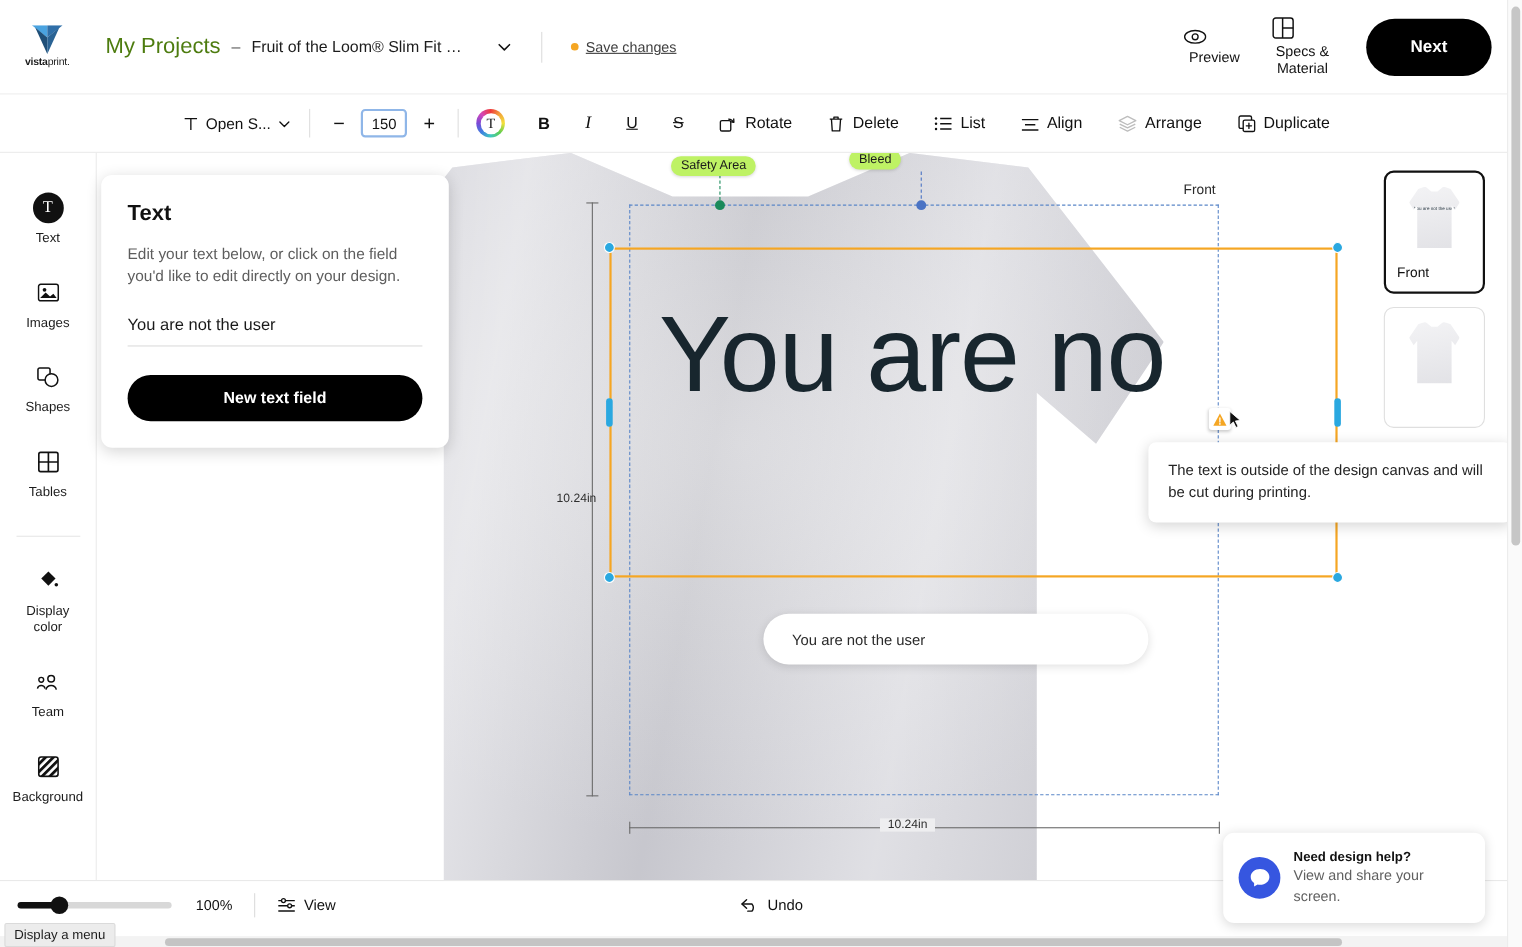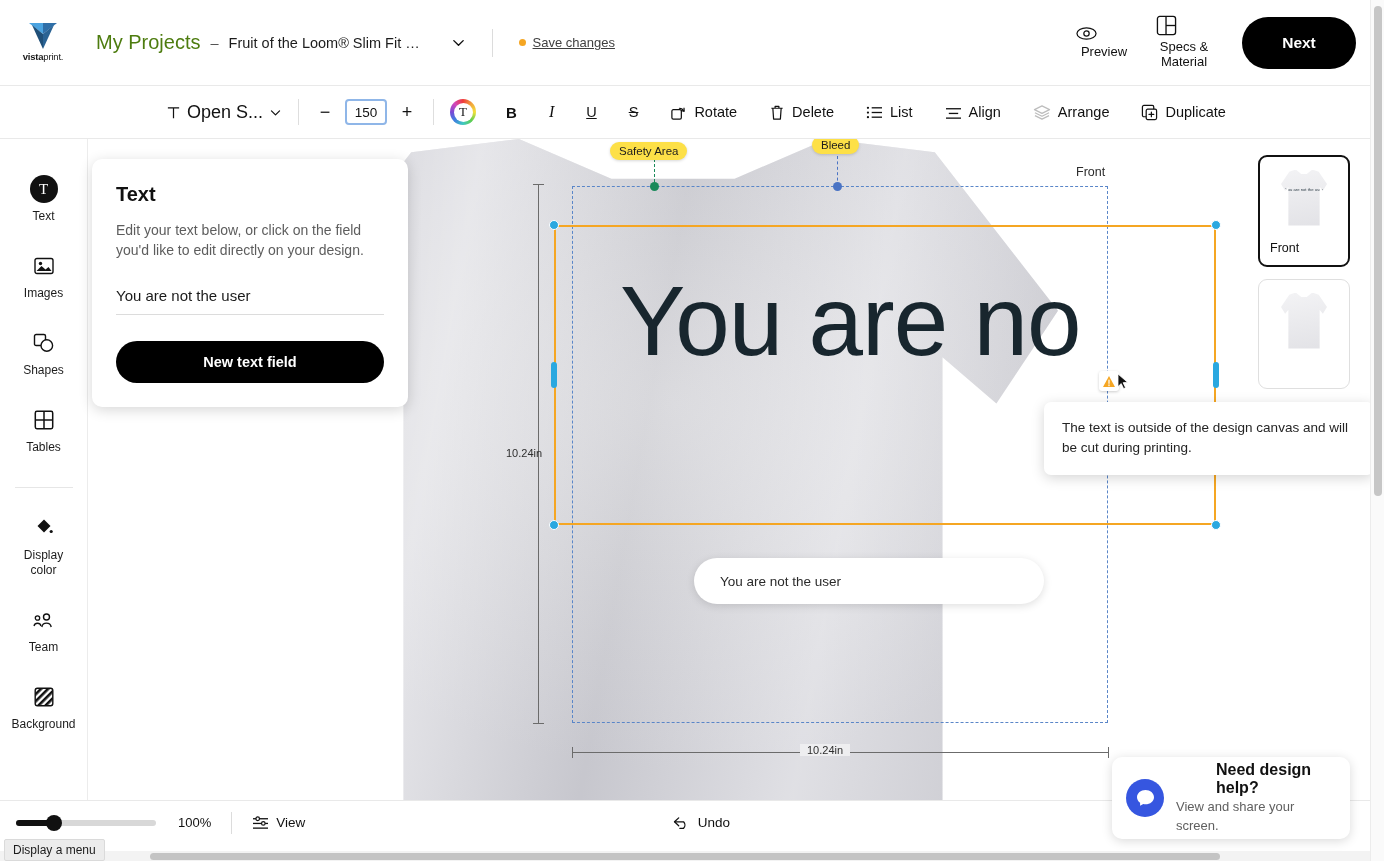--- a/index.html
+++ b/index.html
@@ -56,21 +56,21 @@
   }
 
   
   .toolbar {
     position:absolute; left:0; top:86px; width:1370px; height:53px;
     background:#fff; border-bottom:1px solid #e9e9e9;
     display:flex; align-items:center; padding-left:166px; gap:0;
   }
   .tb-item { display:flex; align-items:center; gap:7px; cursor:pointer; color:#111; font-size:14px; }
   .tb-font { gap:6px; }
-  .tb-font .fname { font-size:18px; color:#111; max-width:78px; overflow:hidden; white-space:nowrap;}
+  .tb-font .fname { font-size:14px; color:#111; max-width:78px; overflow:hidden; white-space:nowrap;}
   .tb-sep { width:1px; height:26px; background:#dedede; margin:0 16px; }
   .sizebox { display:flex; align-items:center; gap:10px; }
   .sz-btn { width:20px; height:20px; display:flex; align-items:center; justify-content:center;
             font-size:18px; color:#111; background:none; border:none; cursor:pointer; line-height:1;}
   .sz-input {
     width:42px; height:26px; border:2px solid #8fb6e8; border-radius:4px;
     text-align:center; font-size:13.5px; font-family:"Liberation Sans", sans-serif;
     color:#111; outline:none; background:#fff;
   }
   .tb-gap { width:28px; }
@@ -139,35 +139,35 @@
     clip-path: polygon(16% 2%, 30% 0%, 42% 6%, 58% 6%, 70% 0%, 84% 2%, 100% 26%, 92% 40%,
                        85% 33%, 85% 100%, 15% 100%, 15% 33%, 8% 40%, 0% 26%);
     pointer-events:none;
   }
 
   .lbl-front { position:absolute; left:988px; top:26px; font-size:12.5px; color:#2b2b2b; }
 
   .bleedbox { position:absolute; left:484px; top:47px; width:536px; height:537px;
               border:1px dashed #5a86c8; }
   .cal-chip {
-    position:absolute; background:#fde047; border-radius:11px; padding:3px 9px;
+    position:absolute; background:#bef264; border-radius:11px; padding:3px 9px;
     font-size:11.5px; color:#1c1c1c; box-shadow:0 1px 3px rgba(0,0,0,.16); white-space:nowrap;
   }
   .cal-line { position:absolute; width:0; border-left:1px dashed; }
   .cal-dot { position:absolute; width:9px; height:9px; border-radius:50%; }
 
   .selbox { position:absolute; left:466px; top:86px; width:662px; height:300px; }
   .sel-edge-h { position:absolute; left:0; width:662px; height:2px; background:#f5a623; }
   .sel-edge-v { position:absolute; top:0; width:2px; height:300px; background:#f5a623; }
   .sel-corner { position:absolute; width:10px; height:10px; border-radius:50%;
                 background:#2aa8e0; border:1px solid #fff; }
   .sel-mid { position:absolute; width:6px; height:26px; border-radius:3px; background:#2aa8e0; }
 
   .bigtext {
-    position:absolute; left:532px; top:110px; width:530px;
+    position:absolute; left:511px; top:110px; width:530px;
     font-size:98px; line-height:1.48; color:#18262e; font-weight:400;
     font-family:"Liberation Sans", sans-serif; white-space:nowrap; letter-spacing:-1px;
   }
 
   .warn-badge {
     position:absolute; left:1011px; top:232px; width:20px; height:20px;
     background:#fff; border-radius:3px; box-shadow:0 1px 3px rgba(0,0,0,.2);
     display:flex; align-items:center; justify-content:center; cursor:pointer;
   }
   .cursor-arrow { position:absolute; left:1029px; top:234px; width:12px; height:17px; }
@@ -215,21 +215,21 @@
   .thumb-cap { padding:9px 10px 10px 10px; font-size:12.5px; color:#111; }
 
   
   .chat {
     position:absolute; left:1112px; top:757px; width:238px; height:82px;
     background:#fff; border-radius:10px; box-shadow:0 2px 11px rgba(0,0,0,.15);
     display:flex; align-items:center; padding:0 14px; gap:12px; z-index:40; cursor:pointer;
   }
   .chat-ico { width:38px; height:38px; border-radius:50%; background:#3656e0;
               display:flex; align-items:center; justify-content:center; flex:0 0 38px;}
-  .chat-title { font-size:16px; font-weight:700; color:#111;margin-left:40px; }
+  .chat-title { font-size:12px; font-weight:700; color:#111; }
   .chat-sub { font-size:13px; color:#606060; line-height:1.4; margin-top:1px;}
 
   
   .bottombar {
     position:absolute; left:0; top:800px; width:1370px; height:44px;
     background:#fff; border-top:1px solid #e9e9e9; display:flex; align-items:center;
   }
   .zoom-slider { position:relative; margin-left:16px; width:140px; height:6px;
                  background:#d8d8d8; border-radius:3px; cursor:pointer;}
   .zoom-fill { position:absolute; left:0; top:0; height:6px; width:38px; background:#111; border-radius:3px;}
@@ -412,21 +412,21 @@
     <div class="lbl-front">Front</div>
 
     <div class="bleedbox"></div>
 
     <div class="cal-line" style="left:566px; top:20px; height:28px; border-color:#1a8a5a;"></div>
     <div class="cal-dot" style="left:562px; top:43px; background:#1a8a5a;"></div>
     <div class="cal-chip" style="left:522px; top:3px;">Safety Area</div>
 
     <div class="cal-line" style="left:749px; top:17px; height:30px; border-color:#4a73c4;"></div>
     <div class="cal-dot" style="left:745px; top:43px; background:#4a73c4;"></div>
-    <div class="cal-chip" style="left:724px; top:-3px;">Bleed</div>
+    <div class="cal-chip" style="left:684px; top:-3px;">Bleed</div>
 
     <div class="bigtext">
       <div>You are no</div>
     </div>
 
     <div class="selbox">
       <div class="sel-edge-h" style="top:0;"></div>
       <div class="sel-edge-h" style="bottom:0;"></div>
       <div class="sel-edge-v" style="left:0;"></div>
       <div class="sel-edge-v" style="right:0;"></div>

